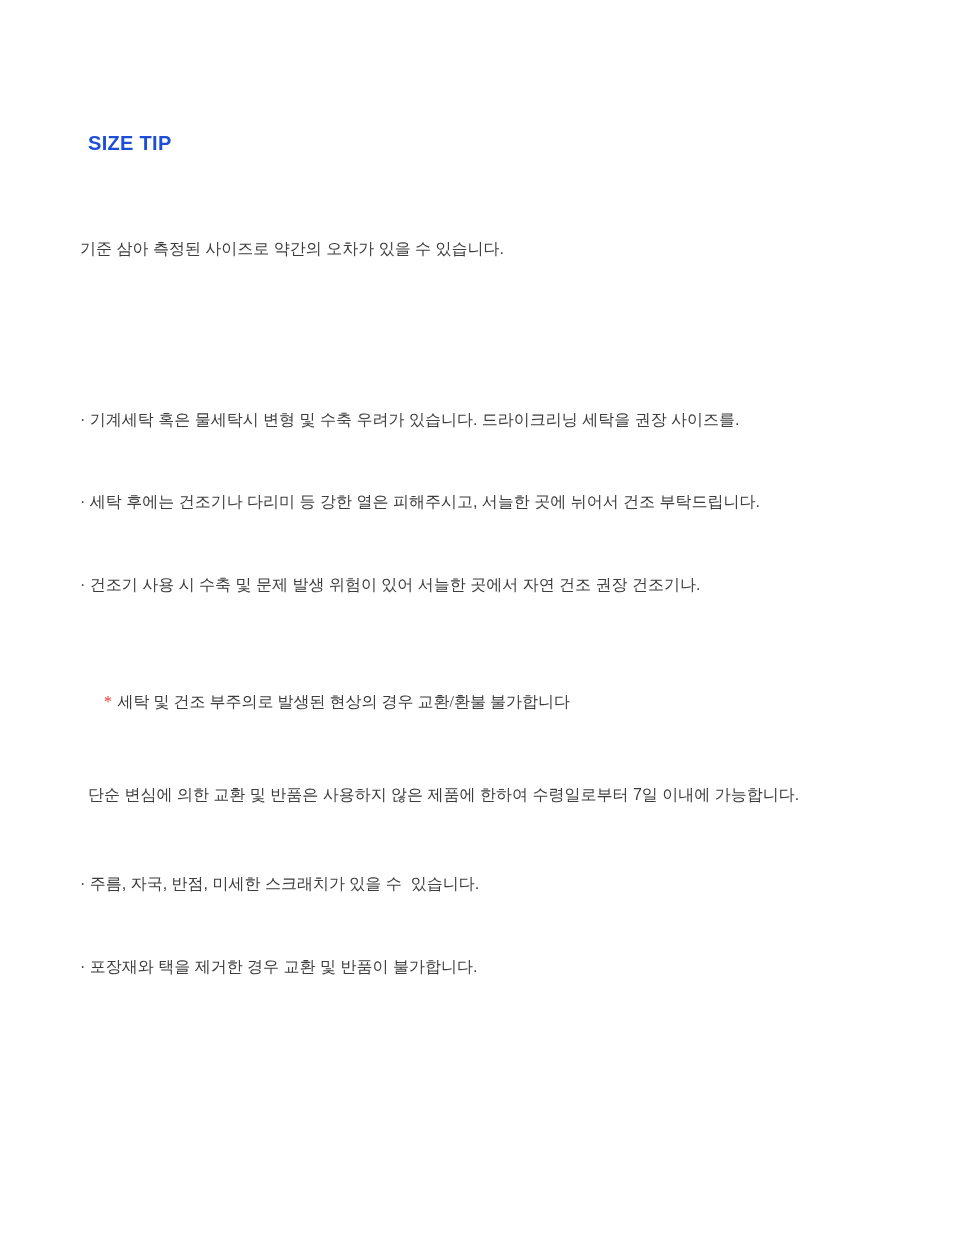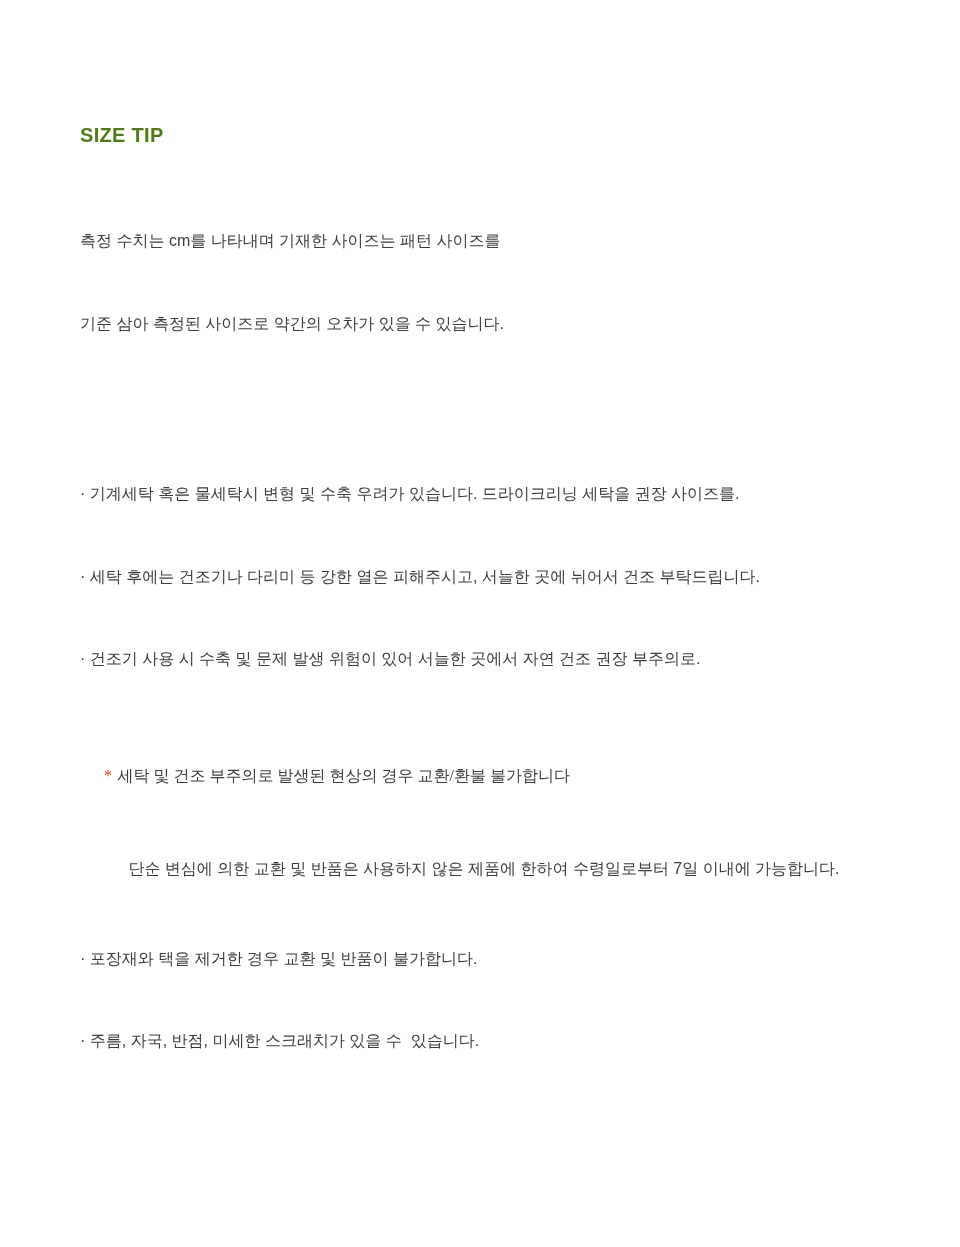--- a/index.html
+++ b/index.html
@@ -5,71 +5,70 @@
   html,body{margin:0;padding:0;background:#ffffff;}
   body{
     width:960px;height:1247px;overflow:hidden;
     font-family:"Liberation Sans","DejaVu Sans",sans-serif;
     color:#3c3c3c;
     -webkit-font-smoothing:antialiased;
   }
   .container{padding:122px 80px 0 80px;box-sizing:border-box;}
 
   h2.sec-title{
-    margin:0;
+    margin:8px;
     font-size:20px;line-height:26px;font-weight:700;
-    color:#4d7c0f;letter-spacing:0.3px;
+    color:#1d4ed8;letter-spacing:0.3px;
   }
   .body-text{
     font-size:16px;line-height:27.5px;
     white-space:pre-wrap;
     color:#3c3c3c;
   }
   .line{display:block;}
 
   
   #size-tip .body-text{margin:24px 0 0 0;}
   #washing-tip{margin-top:33px;}
   #washing-tip .bullets{margin-top:19px;}
   #washing-tip .note{margin-top:7px;font-family:Liberation Serif, serif;}
   #exchange-refund{margin-top:38px;}
-  #exchange-refund .intro{margin:19px 0 0 8px;text-align:center;}
+  #exchange-refund .intro{margin:19px 0 0 8px;}
   #exchange-refund .bullets{margin-top:7px;}
 
   .note .marker{color:#e8382d;margin-right:0.35em;}
 </style>
 </head>
 <body>
 
 <main class="container">
 
   <section id="size-tip">
     <h2 class="sec-title">SIZE TIP</h2>
     <p class="body-text">
-      <span class="line">측정 수치는 cm를 나타내며 기재한 사이즈는 패턴 사이즈를</span>
       <span class="line">기준 삼아 측정된 사이즈로 약간의 오차가 있을 수 있습니다.</span>
     </p>
   </section>
 
   <section id="washing-tip">
     <div class="bullets body-text">
       <span class="line">· 기계세탁 혹은 물세탁시 변형 및 수축 우려가 있습니다. 드라이크리닝 세탁을 권장 사이즈를.</span>
       <span class="line">· 세탁 후에는 건조기나 다리미 등 강한 열은 피해주시고, 서늘한 곳에 뉘어서 건조 부탁드립니다.</span>
-      <span class="line">· 건조기 사용 시 수축 및 문제 발생 위험이 있어 서늘한 곳에서 자연 건조 권장 부주의로.</span>
+      <span class="line">· 건조기 사용 시 수축 및 문제 발생 위험이 있어 서늘한 곳에서 자연 건조 권장 건조기나.</span>
     </div>
     <p class="note body-text">
       <span class="marker">*</span><span>세탁 및 건조 부주의로 발생된 현상의 경우 교환/환불 불가합니다</span>
     </p>
   </section>
 
   <section id="exchange-refund">
     <p class="intro body-text">단순 변심에 의한 교환 및 반품은 사용하지 않은 제품에 한하여 수령일로부터 7일 이내에 가능합니다.</p>
     <div class="bullets body-text">
+      <span class="line">· 주름, 자국, 반점, 미세한 스크래치가 있을 수  있습니다.</span>
       <span class="line">· 포장재와 택을 제거한 경우 교환 및 반품이 불가합니다.</span>
-      <span class="line">· 주름, 자국, 반점, 미세한 스크래치가 있을 수  있습니다.</span>
       
       
       
       
     </div>
   </section>
 
 </main>
 
 </body></html>

